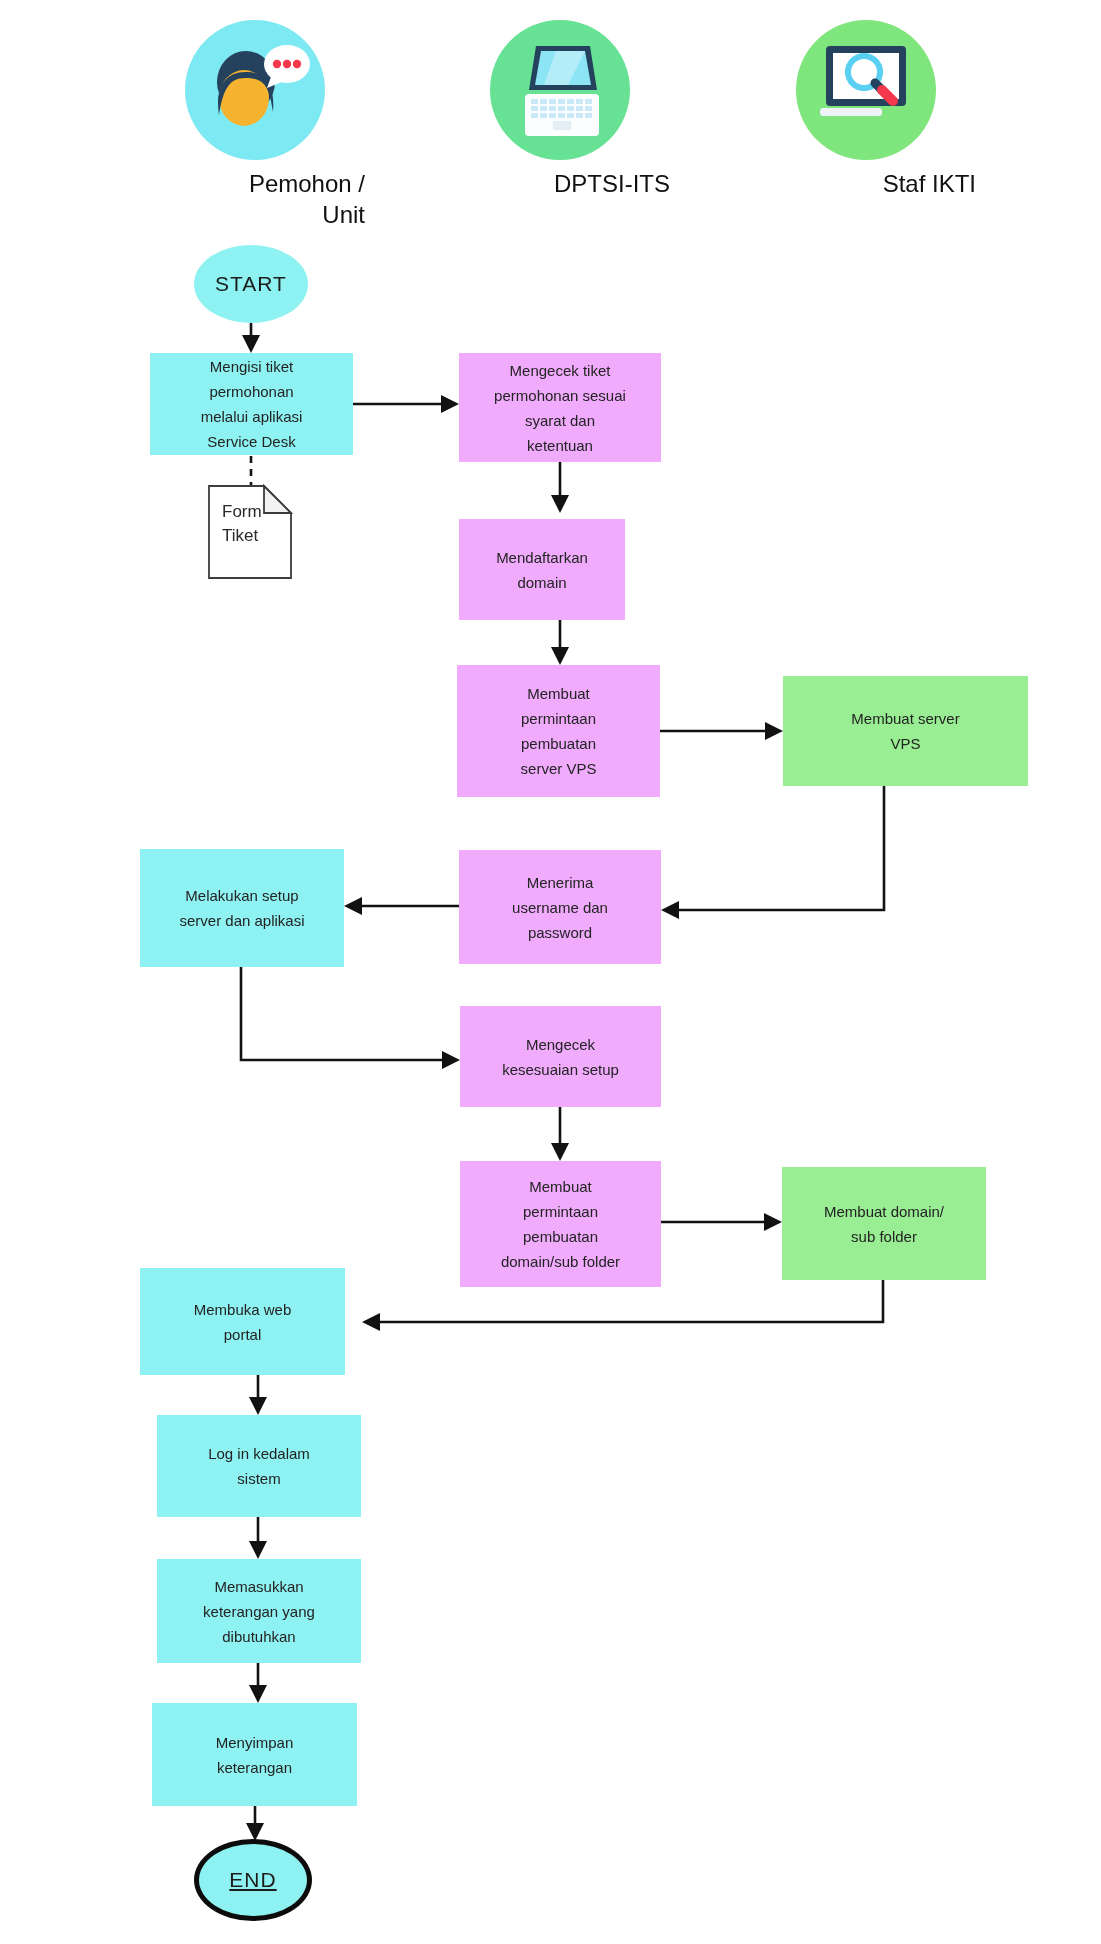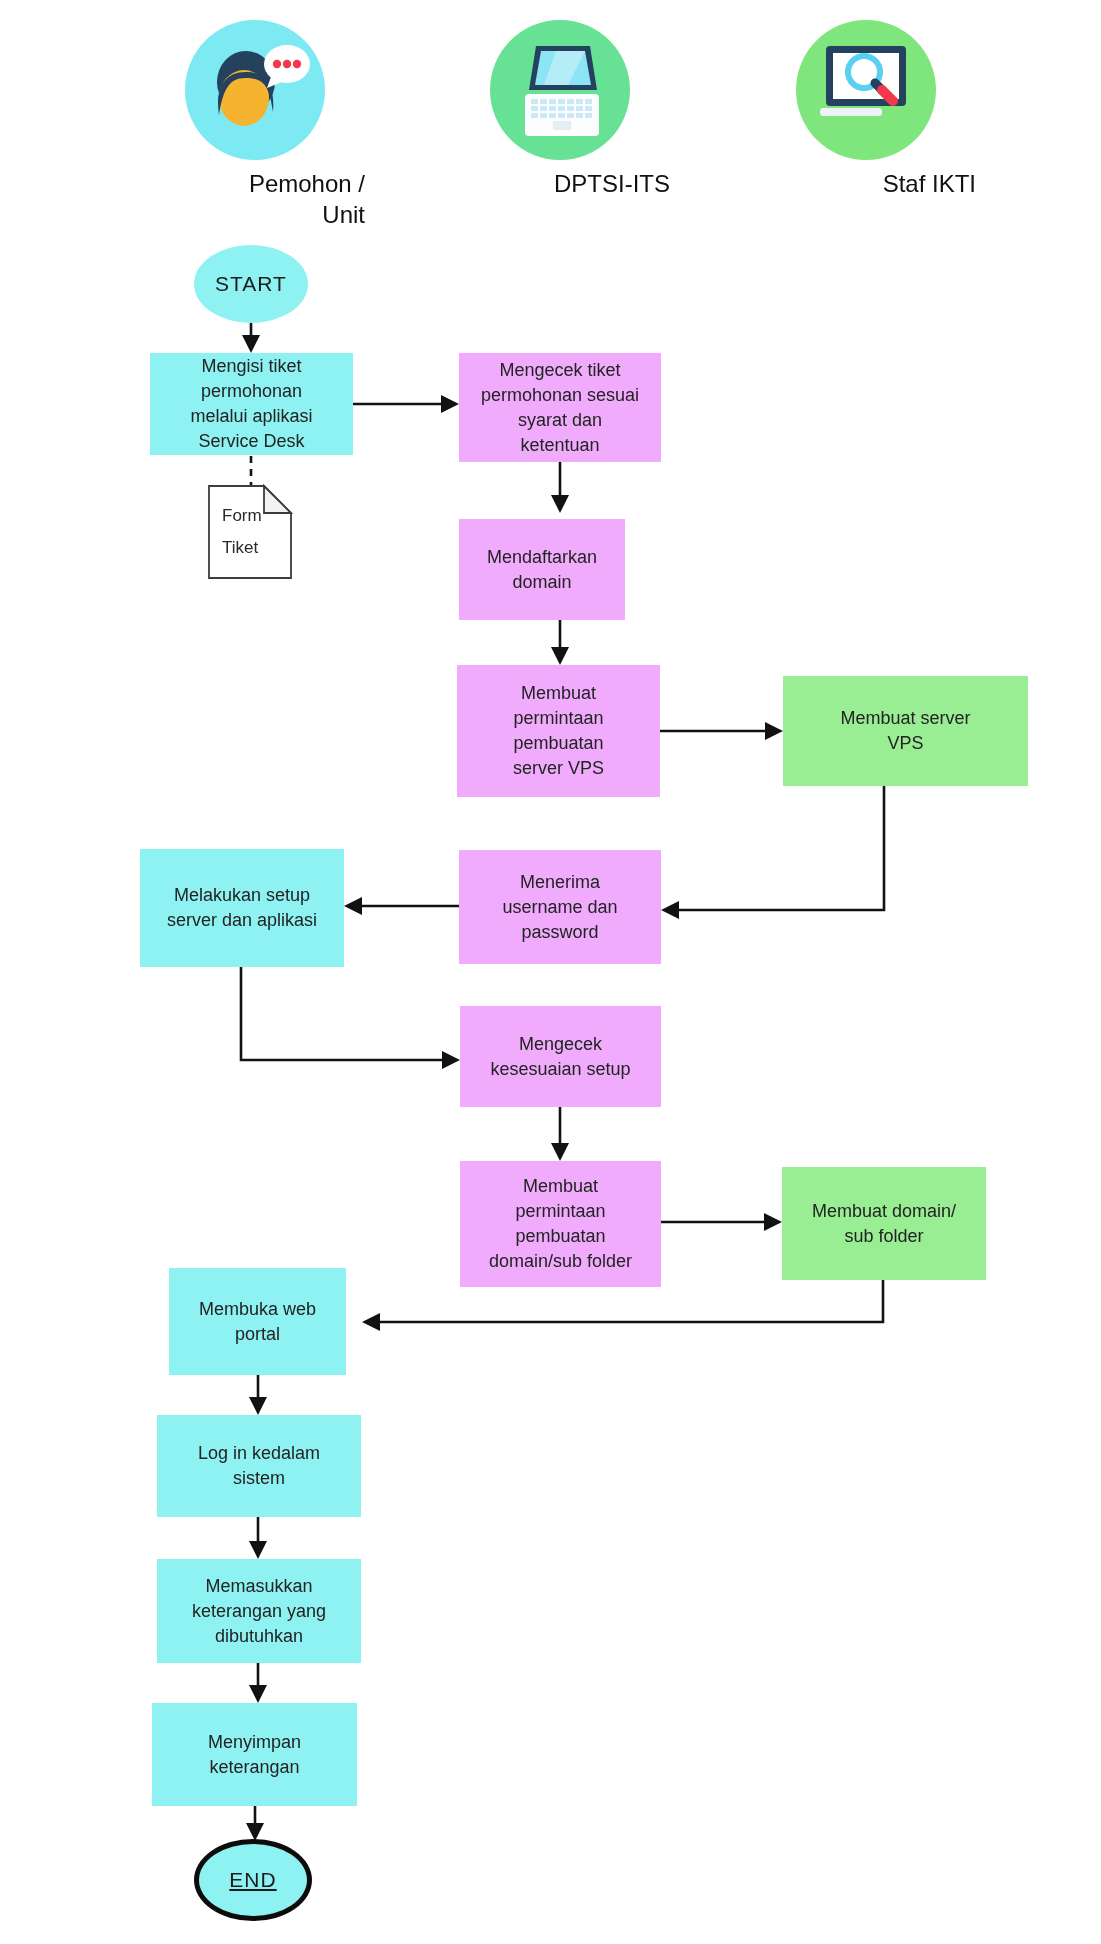--- a/index.html
+++ b/index.html
@@ -8,34 +8,34 @@
     font-family:"Liberation Sans",sans-serif;color:#1f1f1f;overflow:hidden;
   }
   .actor-circle{position:absolute;width:140px;height:140px;border-radius:50%;}
   .actor-circle svg{position:absolute;left:0;top:0;}
   .actor-label{
     position:absolute;width:220px;text-align:right;font-size:24px;line-height:31px;
     color:#101010;white-space:pre-line;
   }
   .node{
     position:absolute;display:flex;align-items:center;justify-content:center;
-    text-align:center;font-size:18px;line-height:25px;white-space:pre-line;
+    text-align:center;font-size:15px;line-height:25px;white-space:pre-line;
     color:#232323;
   }
   .cyan{background:#8FF2F2;}
   .green{background:#f0abfc;}
   .lightgreen{background:#99ED92;}
   .terminator{
     position:absolute;display:flex;align-items:center;justify-content:center;
     border-radius:50%;background:#8FF2F2;font-size:21px;letter-spacing:1px;color:#1c1c1c;
   }
   .terminator.end{border:5px solid #0c0c0c;text-decoration:underline;}
   #connector-layer{position:absolute;left:0;top:0;pointer-events:none;}
   .form-text{
-    position:absolute;font-size:17px;line-height:32px;white-space:pre-line;
+    position:absolute;font-size:17px;line-height:24px;white-space:pre-line;
     text-align:left;color:#2a2a2a;
   }
 </style>
 </head>
 <body>
 
 <div id="canvas">
 
   <div class="actor-circle" style="left:185px;top:20px;background:#7DE9F2">
     <svg width="140" height="140" viewBox="0 0 140 140">
@@ -196,21 +196,21 @@
 kesesuaian setup</div>
 
   <div class="node green" style="left:460px;top:1161px;width:201px;height:126px">Membuat
 permintaan
 pembuatan
 domain/sub folder</div>
 
   <div class="node lightgreen" style="left:782px;top:1167px;width:204px;height:113px">Membuat domain/
 sub folder</div>
 
-  <div class="node cyan" style="left:169px;top:1268px;width:177px;height:107px">Membuka web
+  <div class="node cyan" style="left:140px;top:1268px;width:205px;height:107px">Membuka web
 portal</div>
 
   <div class="node cyan" style="left:157px;top:1415px;width:204px;height:102px">Log in kedalam
 sistem</div>
 
   <div class="node cyan" style="left:157px;top:1559px;width:204px;height:104px">Memasukkan
 keterangan yang
 dibutuhkan</div>
 
   <div class="node cyan" style="left:152px;top:1703px;width:205px;height:103px">Menyimpan

